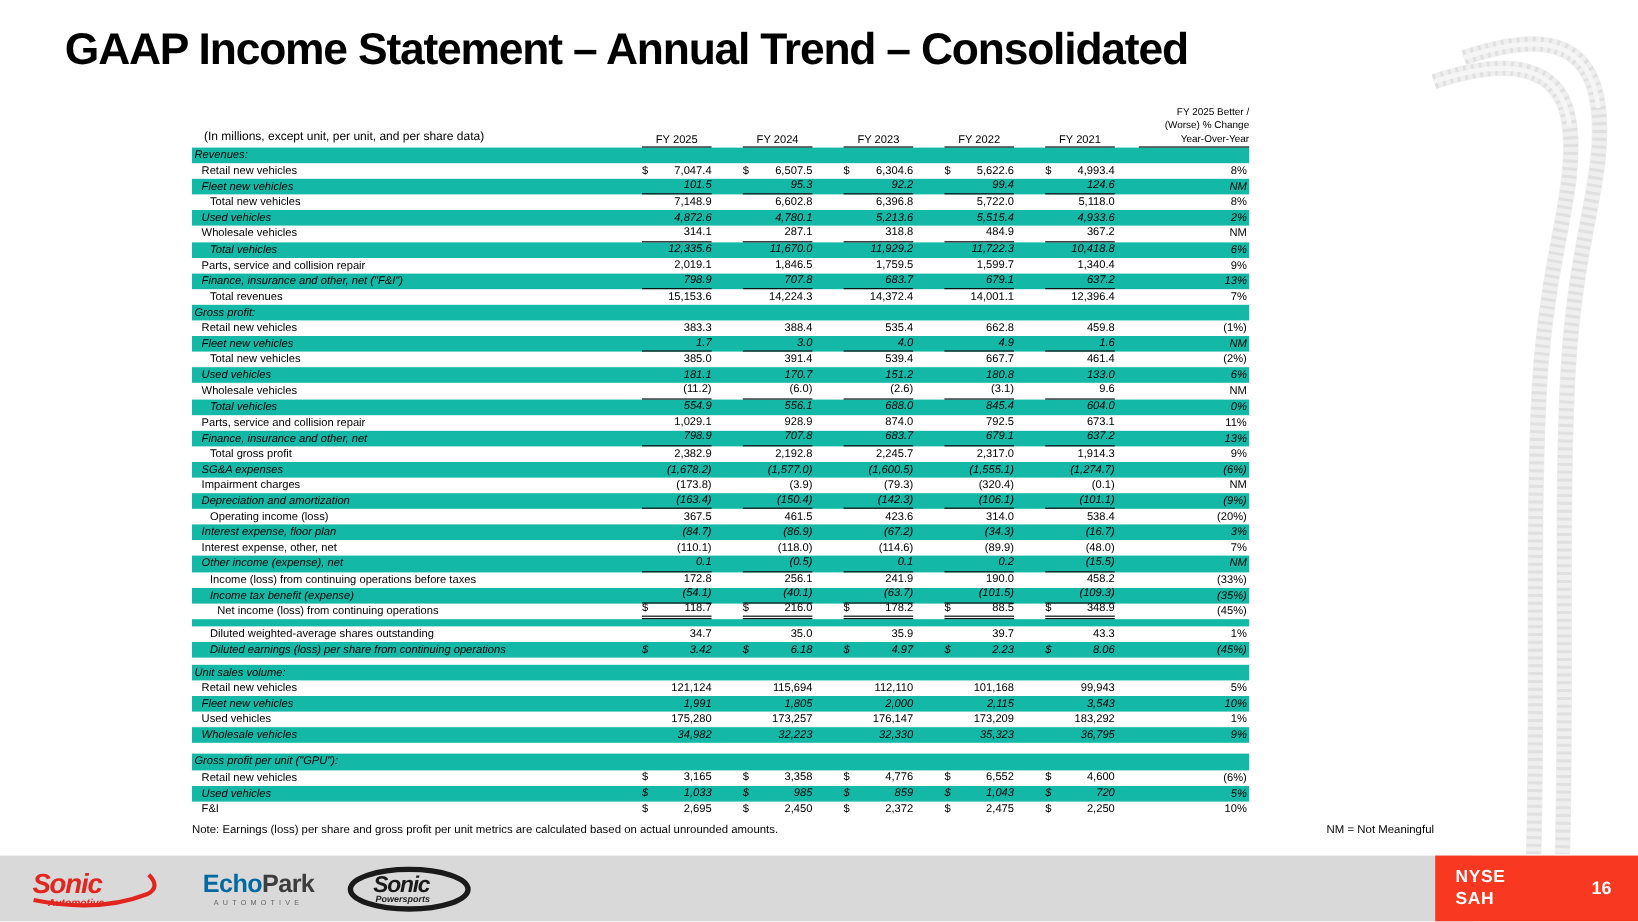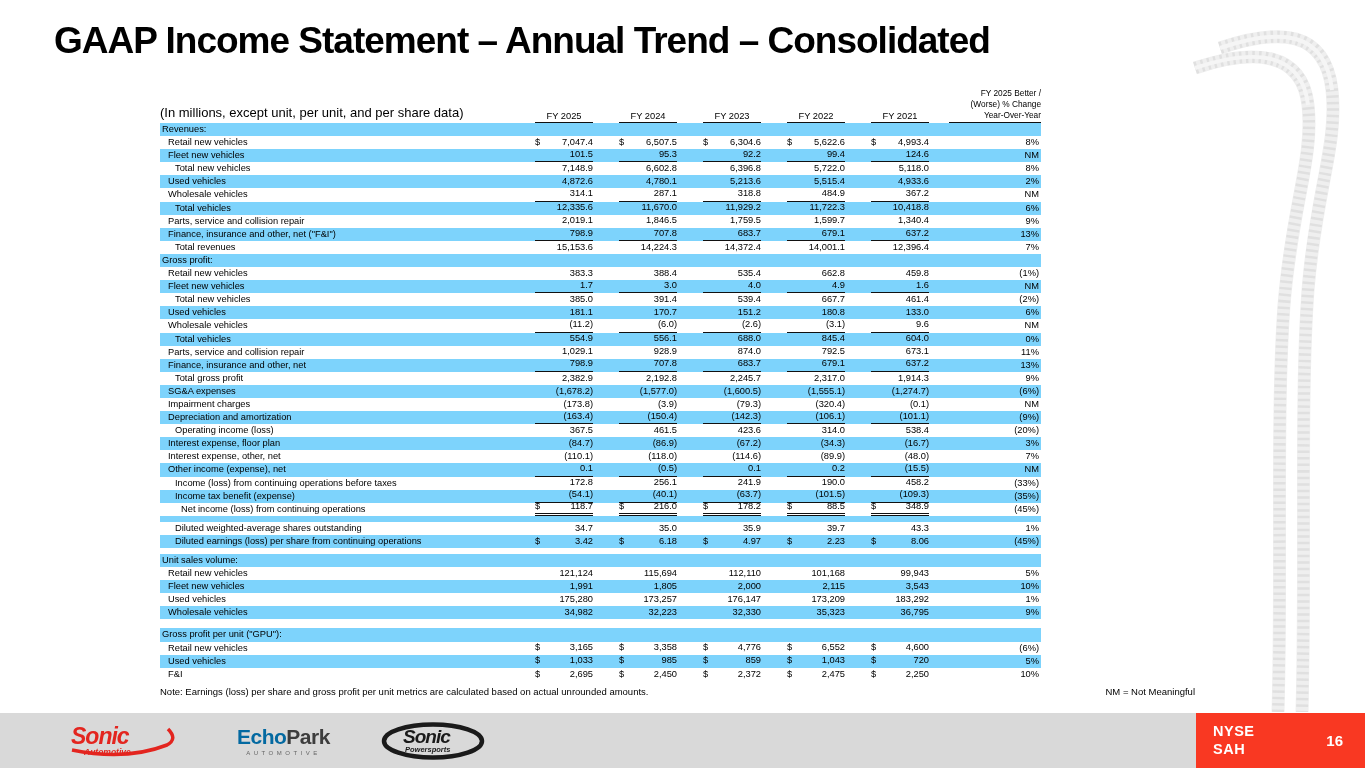--- a/index.html
+++ b/index.html
@@ -11,46 +11,46 @@
   
   .tire-tracks { position:absolute; top:0; right:0; width:175px; height:712px; z-index:0; }
 
   .title { position:absolute; left:54px; top:20px; font-size:37px; font-weight:bold;
            letter-spacing:-1px; color:#000; white-space:nowrap; z-index:2; }
 
   
   .fin-table { position:absolute; left:160px; top:76px; width:881px; z-index:2; }
 
   .thead { position:relative; height:47px; }
-  .caption { position:absolute; left:0; bottom:3px; font-size:13px; }
+  .caption { position:absolute; left:10px; bottom:3px; font-size:10px; }
   .year-row { position:absolute; left:375px; bottom:0; display:flex; }
   .year-cell { width:84px; flex:none; }
   .year-cell .yin { width:58px; text-align:center; font-size:9.3px;
                     border-bottom:1px solid #111; padding-bottom:1px; }
   .change-head { position:absolute; right:0; bottom:0; width:92px; font-size:8.3px;
                  line-height:11px; text-align:right; border-bottom:1px solid #111; padding-bottom:1px; }
 
   .trow { display:flex; height:13.1px; line-height:13.3px; font-size:9.3px; }
-  .trow.shaded { background:#7dd3fc; }
+  .trow.shaded { background:#14b8a6;font-style:italic; }
   .trow .lab { width:375px; flex:none; white-space:nowrap; overflow:hidden; }
   .trow.section .lab { width:100%; }
   .num { width:84px; flex:none; height:100%; }
   .num .inner { width:58px; height:100%; display:flex; justify-content:space-between; align-items:flex-end; }
   .num .inner.rule  { border-bottom:1px solid #111; }
   .num .inner.drule { border-bottom:3px double #111; }
   .num .dollar { text-align:left; }
   .num .val { text-align:right; }
   .chg { width:86px; flex:none; text-align:right; padding-right:2px; }
 
   .note { position:absolute; left:160px; top:686px; font-size:9.5px; z-index:2; }
   .nm-note { position:absolute; top:686px; right:170px; font-size:9.5px; z-index:2; }
 
   
   .footer { position:absolute; left:0; top:713px; width:1227px; height:55px;
-            background:#D9D9D9; display:flex; align-items:center; padding-left:64px; gap:51px; z-index:1; }
+            background:#D9D9D9; display:flex; align-items:center; padding-left:20px; gap:27px; z-index:1; }
 
   .logo { display:flex; flex-direction:column; align-items:center; }
   .ep-line1 { font-size:21px; font-weight:bold; letter-spacing:-0.5px; }
   .ep-echo { color:#0369a1; }
   .ep-park { color:#3d3d3d; }
   .ep-sub { font-size:6px; letter-spacing:3.5px; color:#666; margin-top:1px; }
 
   .ticker { position:absolute; left:1196px; top:713px; width:169px; height:55px;
             background:#F93822; z-index:3; }
   .ticker-text { position:absolute; left:17px; top:9px; color:#fff; font-weight:bold;

